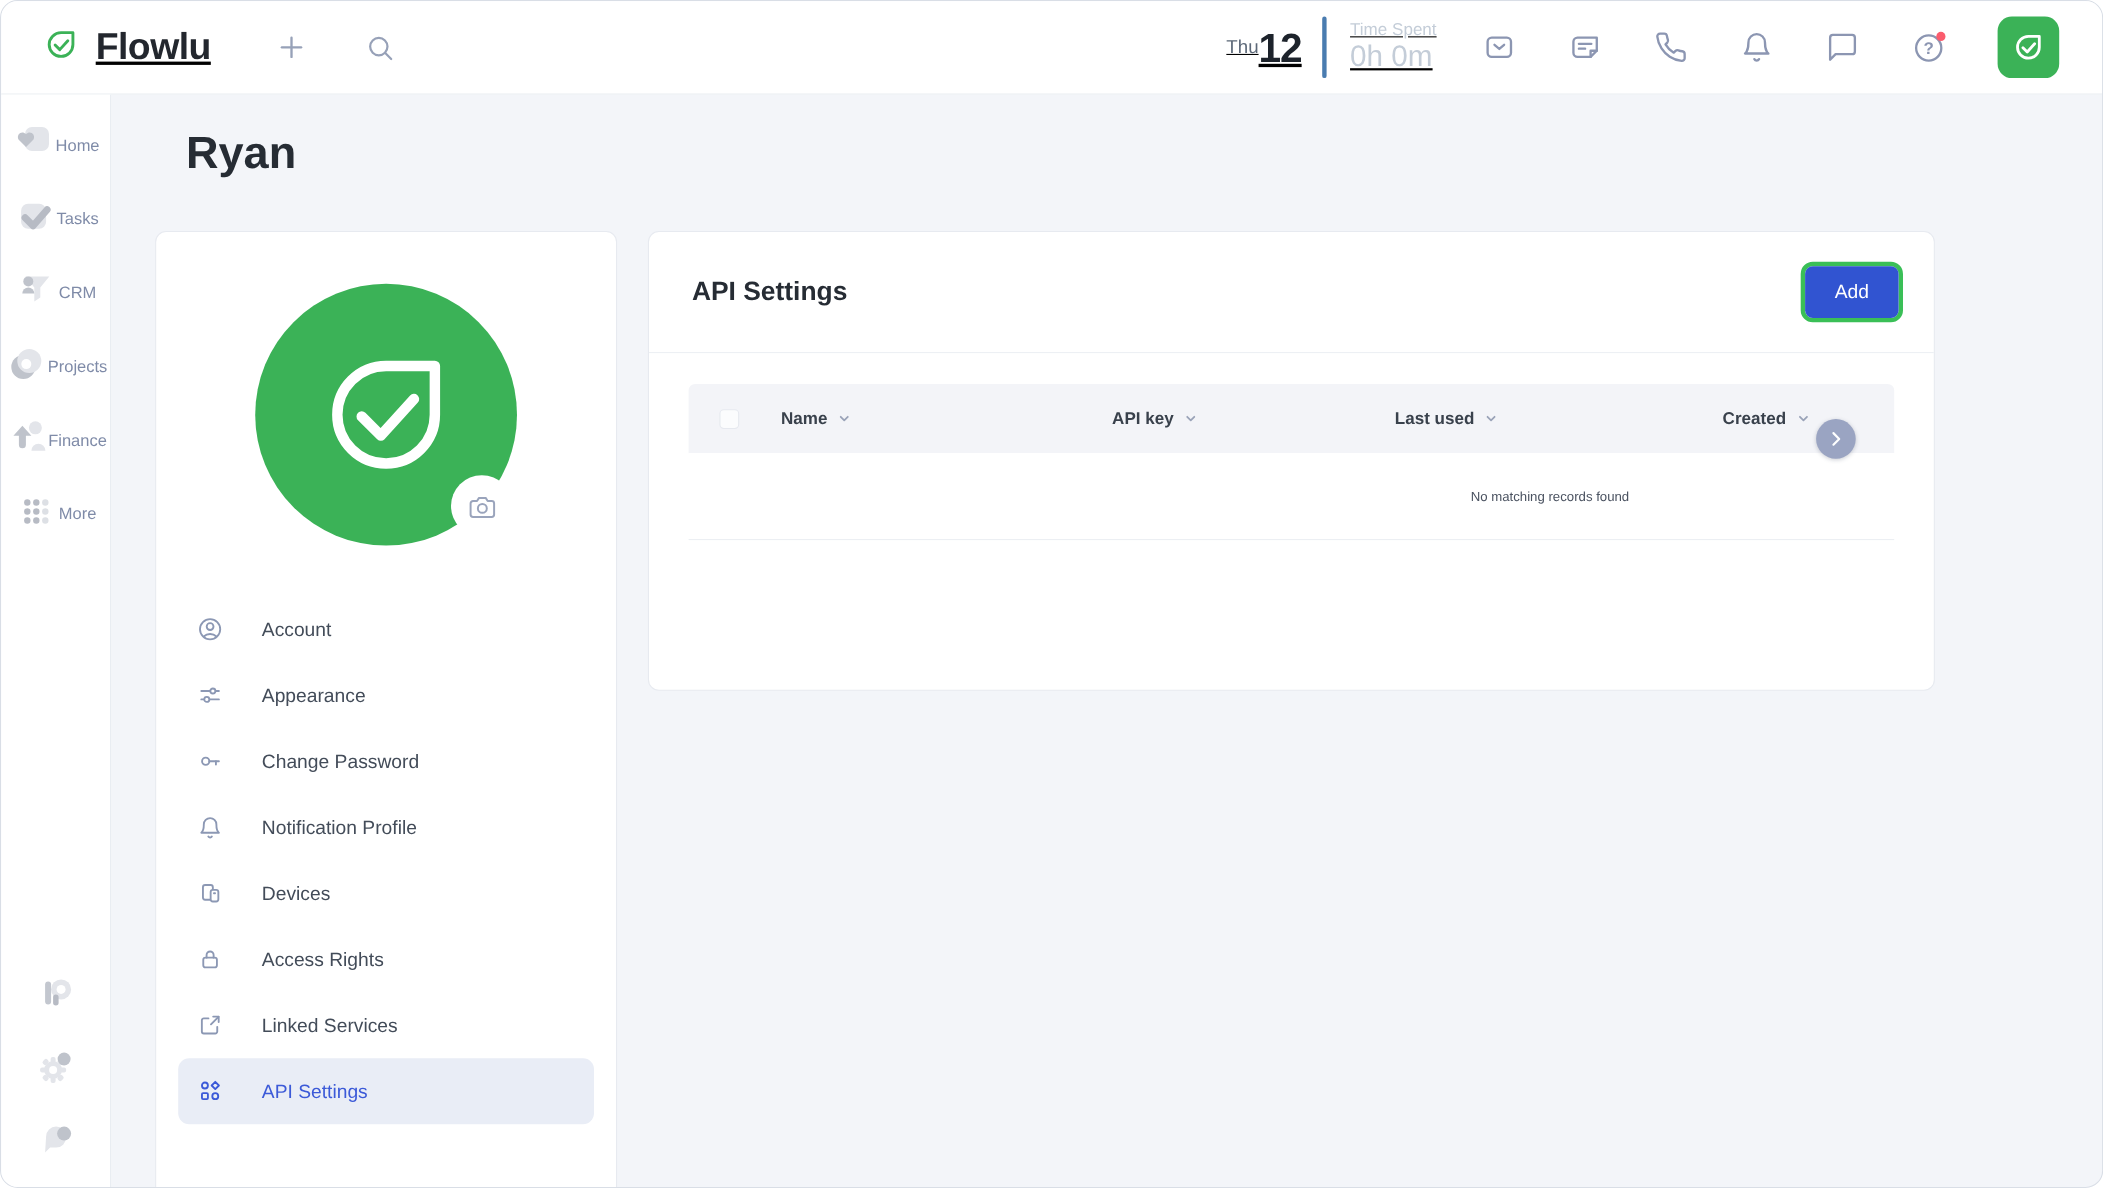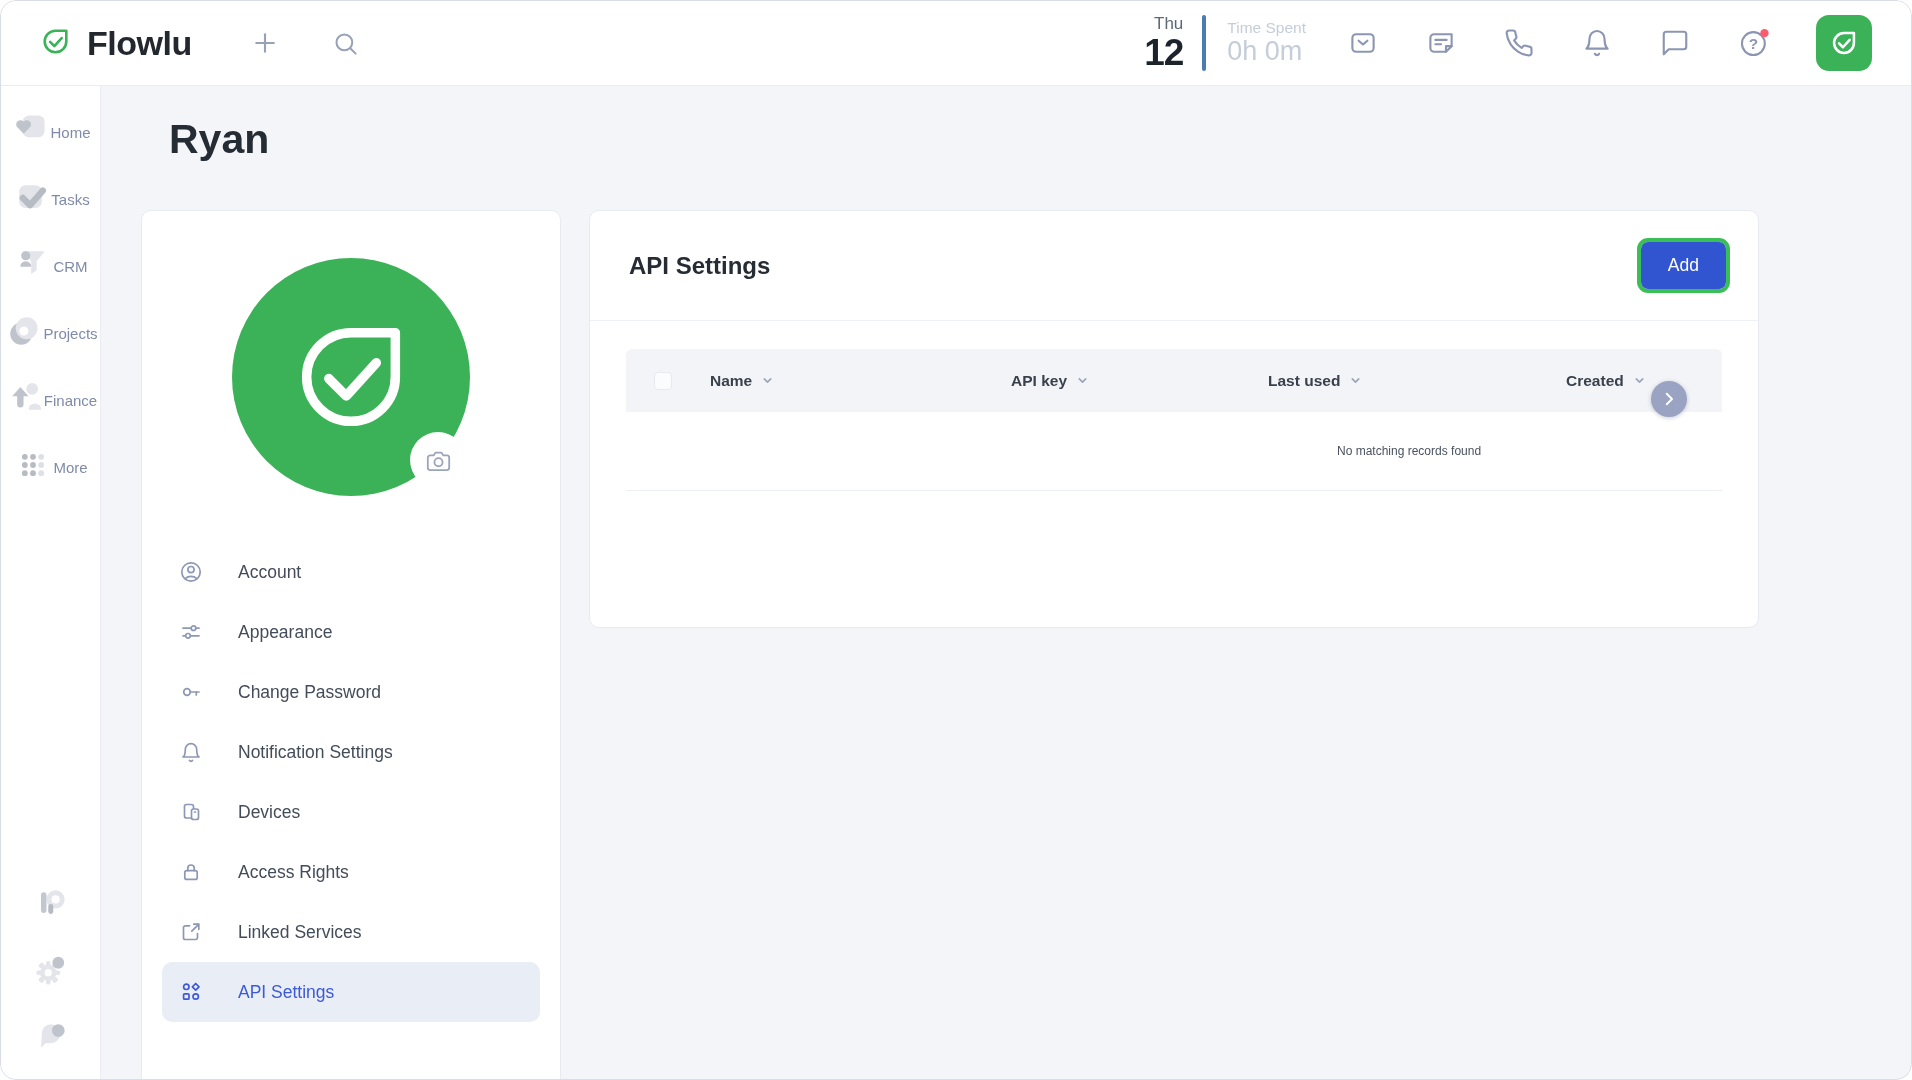--- a/index.html
+++ b/index.html
@@ -5,29 +5,29 @@
   * { margin:0; padding:0; box-sizing:border-box; }
   html,body { background:#fff; font-family:"Liberation Sans", sans-serif; }
   .app {
     position:relative; width:1912px; height:1080px;
     border:1px solid #d9dee6; border-radius:16px; overflow:hidden;
     background:#f3f5f9;
   }
   
   .topbar {
     height:85px; background:#fff; border-bottom:1px solid #e9edf2;
-    display:flex; align-items:center; padding-left:36px;
+    display:flex; align-items:center; padding-left:36px;text-decoration:underline;
   }
   .brand { display:flex; align-items:center; cursor:pointer; }
   .brand-name { font-size:34px; font-weight:700; color:#23272e; margin-left:13px; letter-spacing:-0.5px; }
   .topbar-btn { background:none; border:none; cursor:pointer; display:flex; align-items:center; justify-content:center; padding:6px; }
   .plus-btn { margin-left:52px; }
   .search-btn { margin-left:40px; }
   .topbar-right { margin-left:auto; display:flex; align-items:center; }
-  .date-widget { display:flex; flex-direction:column; align-items:flex-end; cursor:pointer; line-height:1; }
+  .date-widget { display:flex; flex-direction:row; align-items:center; cursor:pointer; line-height:1; }
   .date-day { font-size:17px; color:#5c6878; margin-bottom:2px; }
   .date-num { font-size:37px; font-weight:600; color:#1d232b; letter-spacing:-1px; }
   .date-divider { width:4px; height:56px; border-radius:2px; background:#4a7cb0; margin:0 21px 0 19px; }
   .time-widget { display:flex; flex-direction:column; line-height:1.15; cursor:pointer; }
   .time-label { font-size:15.5px; color:#c4cdd8; }
   .time-value { font-size:27px; color:#c4cdd8; }
   .top-icons { display:flex; align-items:center; gap:48px; margin-left:42px; }
   .top-icons .topbar-btn { padding:0; }
   .avatar-btn {
     width:56px; height:56px; border-radius:13px; background:#3bb257;
@@ -332,21 +332,21 @@
                 <line x1="11.3" y1="12" x2="20" y2="12"></line>
                 <line x1="17.3" y1="12" x2="17.3" y2="15"></line>
               </svg>
               <span class="label">Change Password</span>
             </div>
             <div class="menu-item">
               <svg width="24" height="24" viewBox="0 0 24 24" fill="none" stroke="currentColor" stroke-width="1.7" stroke-linecap="round" stroke-linejoin="round">
                 <path d="M17.7 9.4 a5.7 5.7 0 0 0-11.4 0 c0 6.1-2.3 7.6-2.3 7.6 h16 s-2.3-1.5-2.3-7.6"></path>
                 <path d="M13.6 20.4 a1.85 1.85 0 0 1-3.2 0"></path>
               </svg>
-              <span class="label">Notification Settings</span>
+              <span class="label">Notification Profile</span>
             </div>
             <div class="menu-item">
               <svg width="24" height="24" viewBox="0 0 24 24" fill="none" stroke="currentColor" stroke-width="1.7" stroke-linecap="round" stroke-linejoin="round">
                 <rect x="5.5" y="4.5" width="9" height="13.5" rx="2"></rect>
                 <rect x="12.5" y="9" width="7" height="10.5" rx="2" fill="#fff"></rect>
                 <line x1="15.5" y1="12" x2="16.5" y2="12"></line>
               </svg>
               <span class="label">Devices</span>
             </div>
             <div class="menu-item">

